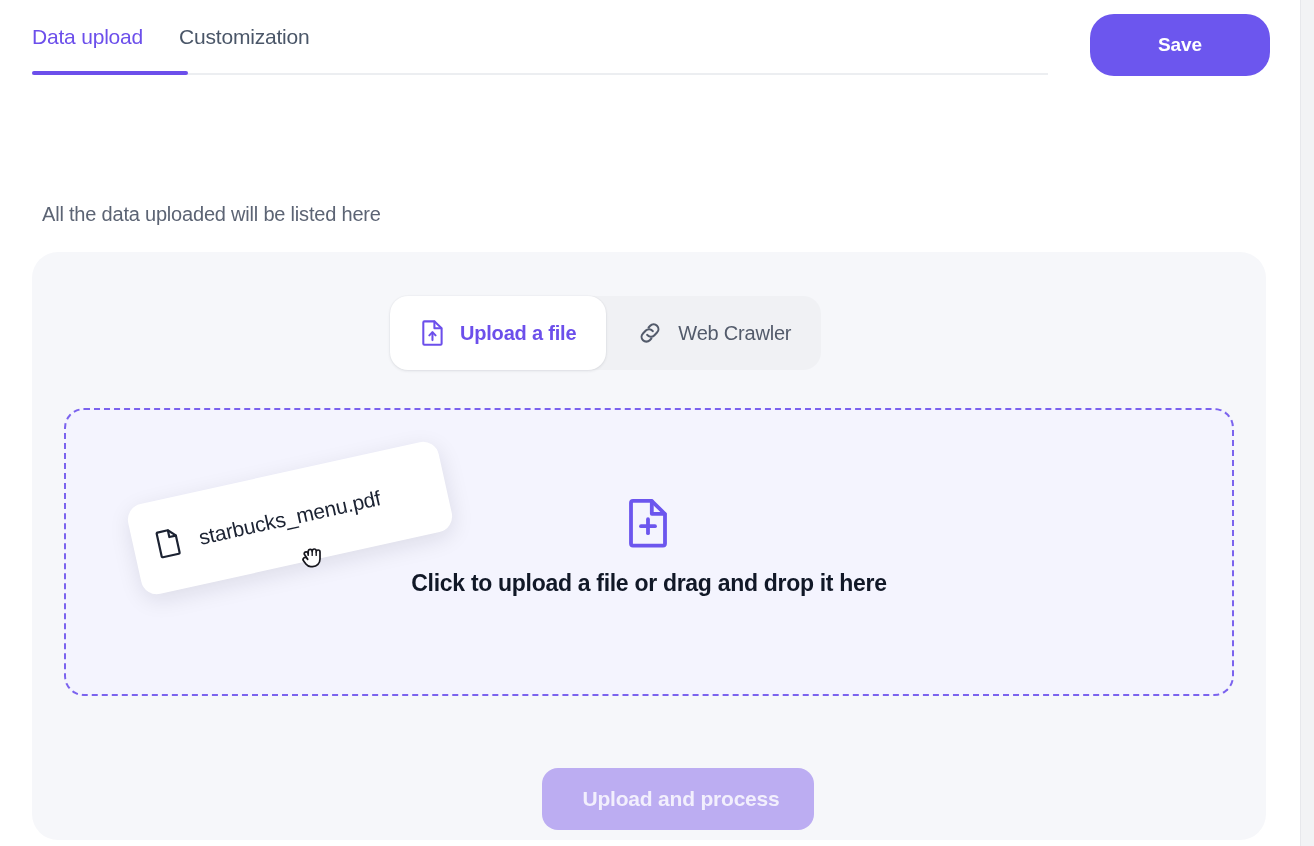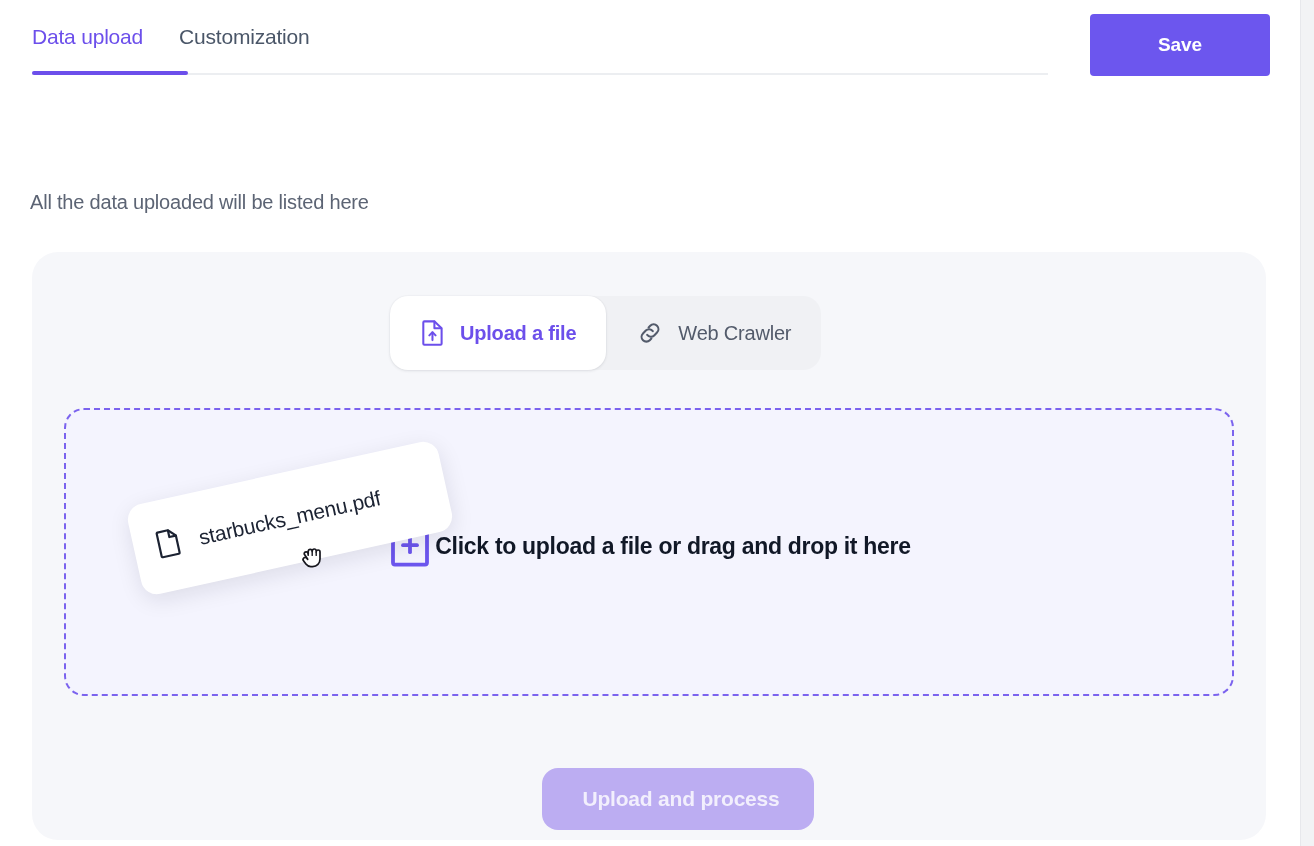--- a/index.html
+++ b/index.html
@@ -93,21 +93,21 @@
   
   .save-btn {
     position: absolute;
     left: 1090px;
     top: 14px;
     width: 180px;
     height: 62px;
     background: #6C56EE;
     color: #ffffff;
     border: none;
-    border-radius: 4px;
+    border-radius: 24px;
     font-size: 19px;
     font-weight: bold;
     letter-spacing: -0.1px;
     cursor: pointer;
     font-family: "Liberation Sans", sans-serif;
   }
 
   
   .page-title {
     position: absolute;
@@ -117,21 +117,21 @@
     font-size: 34px;
     font-weight: bold;
     color: #121826;
     letter-spacing: -0.6px;
     line-height: 44px;
   }
   .page-subtitle {
     position: absolute;
     left: 30px;
     top: 188px;
-    margin: 0;
+    margin: 12px;
     font-size: 20px;
     color: #5C6474;
     letter-spacing: -0.2px;
     line-height: 28px;
   }
 
   
   .card {
     position: absolute;
     left: 32px;
@@ -185,21 +185,21 @@
   .dropzone {
     position: absolute;
     left: 32px;
     top: 156px;
     width: 1166px;
     height: 284px;
     border: 2px dashed #7B63EE;
     border-radius: 20px;
     background: #F4F4FE;
     display: flex;
-    flex-direction: row;
+    flex-direction: column;
     align-items: center;
     justify-content: center;
     cursor: pointer;
   }
   .dz-icon { margin-bottom: 16px; }
   .dz-title {
     font-size: 23px;
     font-weight: bold;
     color: #111827;
     letter-spacing: -0.3px;

